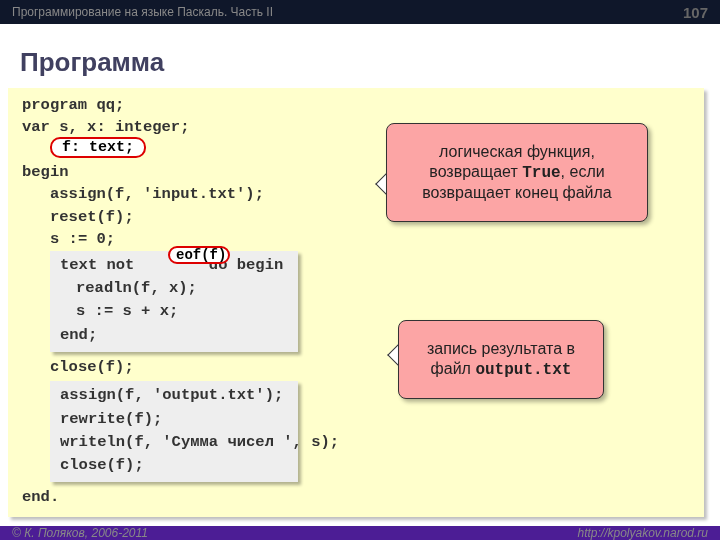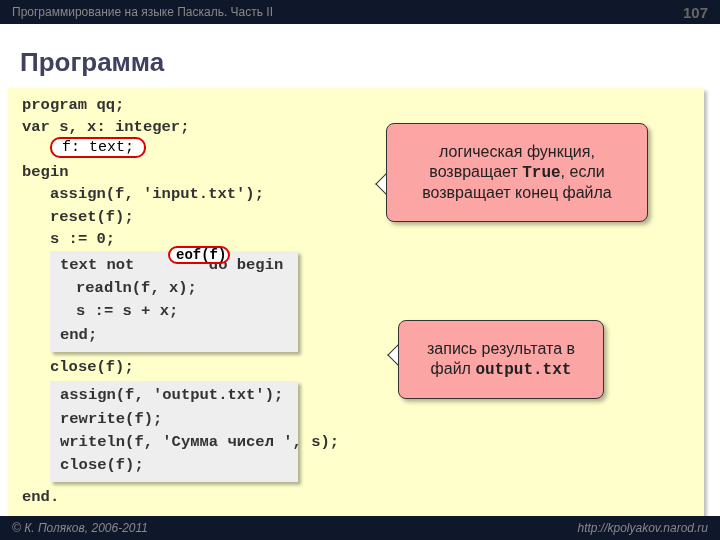--- a/index.html
+++ b/index.html
@@ -43,21 +43,21 @@
     white-space: pre;
   }
   .ind1 { padding-left: 28px; }
   .highlight-red {
     display: inline-block;
     background: #fff;
     border: 2px solid #d00;
     border-radius: 10px;
     padding: 0 10px;
     font-family: "Courier New", monospace;
-    font-weight: normal;
+    font-weight: bold;
     font-size: 15px;
   }
   .sub-box {
     background: #eee;
     box-shadow: 3px 3px 3px rgba(0,0,0,0.3);
     padding: 3px 10px 5px 10px;
     margin-left: 28px;
     width: 248px;
     position: relative;
   }
@@ -97,22 +97,22 @@
     background: #fff;
     border-left: 1px solid #333;
     border-bottom: 1px solid #333;
     transform: rotate(45deg);
   }
   .tail1 { left: 379px; top: 175px; width: 18px; height: 18px; }
   .tail2 { left: 391px; top: 346px; width: 18px; height: 18px; }
   .footer {
     position: absolute;
     bottom: 0; left: 0; right: 0;
-    background: #0f172a;
-    height: 24px;
+    background: #4c1d95;
+    height: 14px;
     display: flex;
     justify-content: space-between;
     align-items: center;
     padding: 0 12px;
     font-size: 12px;
     color: #888;
     font-style: italic;
   }
   .pill-line { position: relative; height: 22px; }
   .pill-line .highlight-red { position: absolute; left: 28px; top: -2px; }

